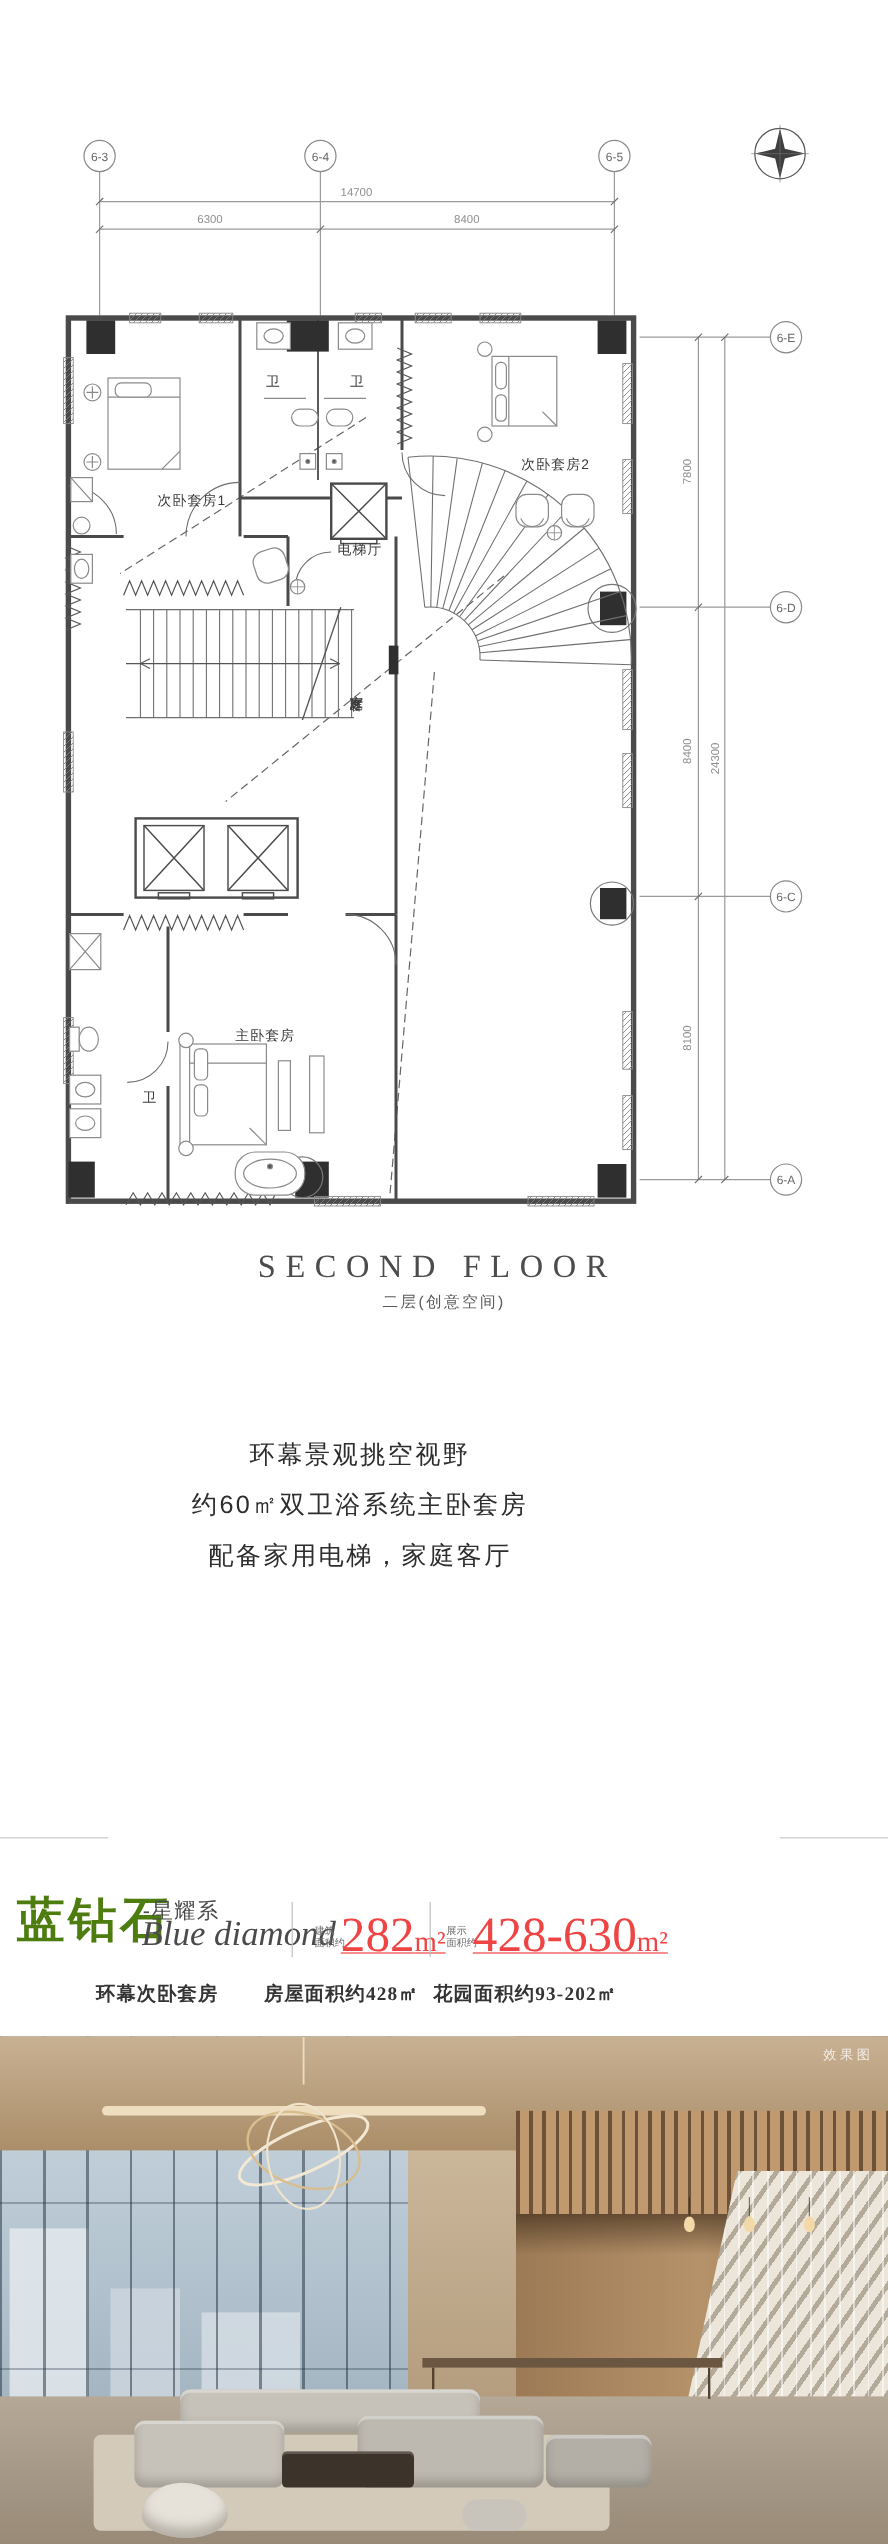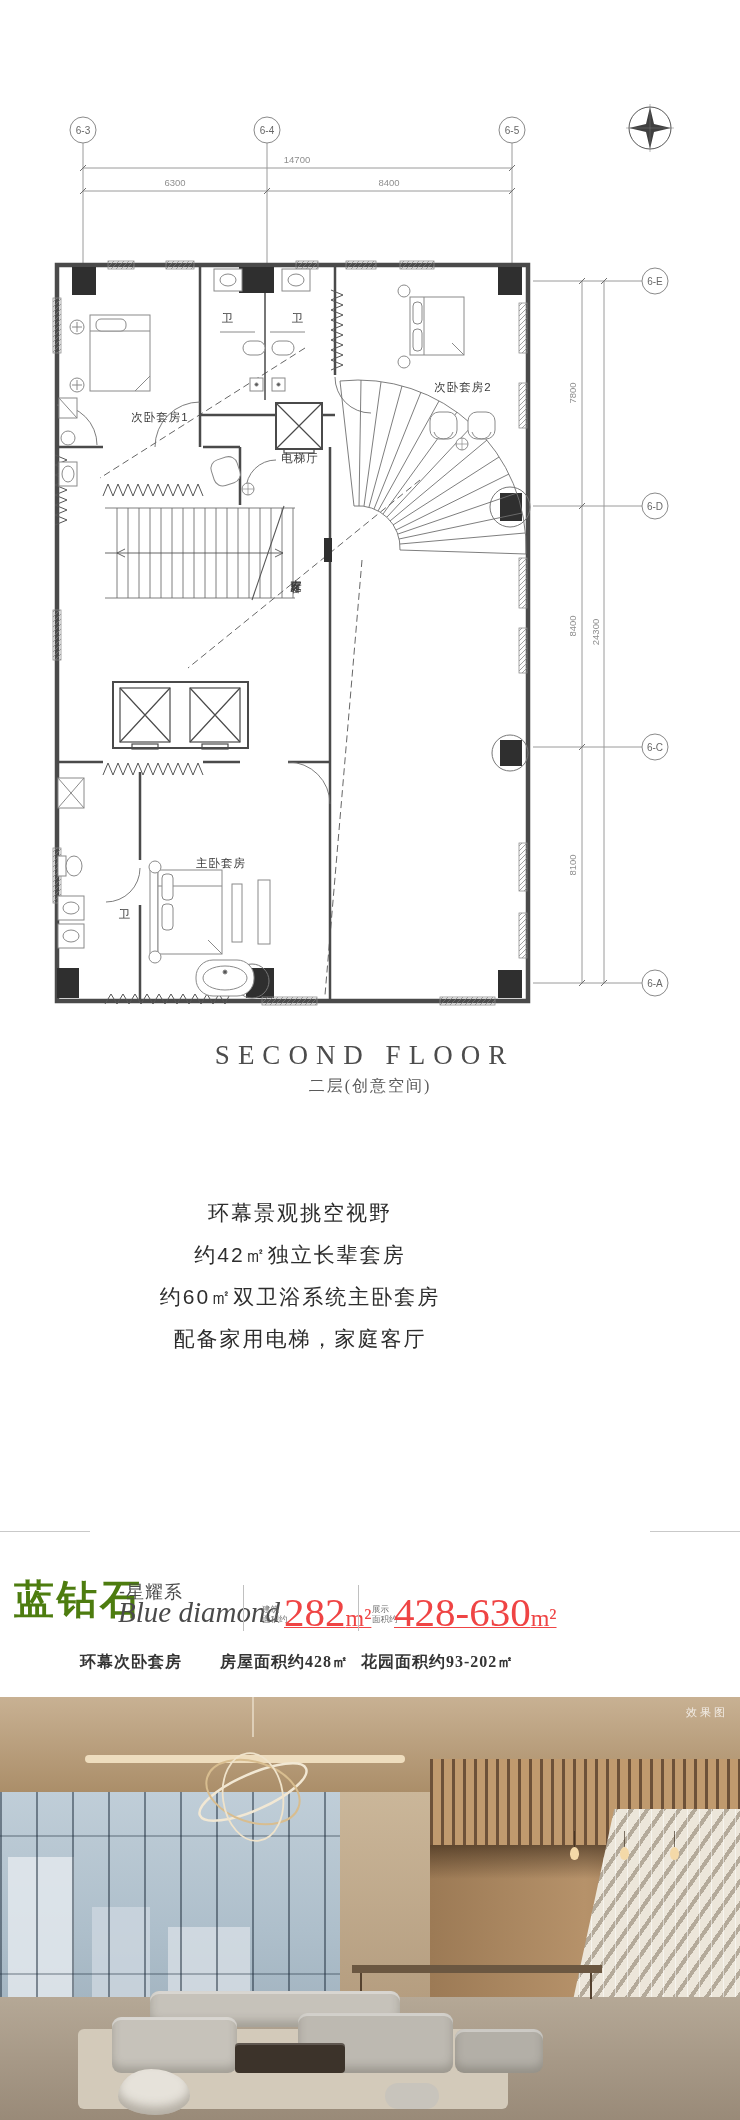--- a/index.html
+++ b/index.html
@@ -11,21 +11,21 @@
   #plan{position:absolute;left:0;top:0;width:740px;height:1015px;}
   #plan text{font-family:"Liberation Sans", sans-serif;}
   .gridtxt{font-size:10px;fill:#666;text-anchor:middle;}
   .dimtxt{font-size:9.5px;fill:#8f8f8f;text-anchor:middle;}
   .roomtxt{font-size:11.5px;fill:#3a3a3a;text-anchor:middle;letter-spacing:1px;}
   .vert{writing-mode:vertical-rl;}
 
   
   .cap-en{left:0;top:1040px;width:729px;text-align:center;
           font-family:"Liberation Serif", serif;font-size:27px;letter-spacing:8px;color:#4c4c4c;}
-  .cap-cn{left:0;top:1076px;width:740px;text-align:center;font-size:16px;letter-spacing:2px;color:#5a5a5a;font-family:Liberation Serif, serif;}
+  .cap-cn{left:0;top:1076px;width:740px;text-align:center;font-size:13px;letter-spacing:2px;color:#5a5a5a;}
 
   
   .features{left:0;top:1192px;width:600px;text-align:center;}
   .feat{font-size:21px;line-height:42px;letter-spacing:2px;color:#2d2d2d;}
 
   
   .rule{height:1px;background:#c9c9c9;top:1531px;}
   .rule-l{left:0;width:90px;}
   .rule-r{left:650px;width:90px;}
   .name-cn{left:14px;top:1572px;font-family:"Liberation Serif", serif;font-weight:bold;
@@ -330,21 +330,20 @@
     <text class="roomtxt vert" x="296" y="572">家庭客厅</text>
     <text class="roomtxt" x="221" y="867">主卧套房</text>
     <text class="roomtxt" x="125" y="918">卫</text>
   </svg>
 
   <div class="abs cap-en">SECOND FLOOR</div>
   <div class="abs cap-cn">二层(创意空间)</div>
 
   <div class="abs features">
     <div class="feat">环幕景观挑空视野</div>
-    <div class="feat">约42㎡独立长辈套房</div>
     <div class="feat">约60㎡双卫浴系统主卧套房</div>
     <div class="feat">配备家用电梯，家庭客厅</div>
   </div>
 
   <div class="abs rule rule-l"></div>
   <div class="abs rule rule-r"></div>
 
   <div class="abs name-cn">蓝钻石</div>
   <div class="abs series">-星耀系</div>
   <div class="abs name-en">Blue diamond</div>

